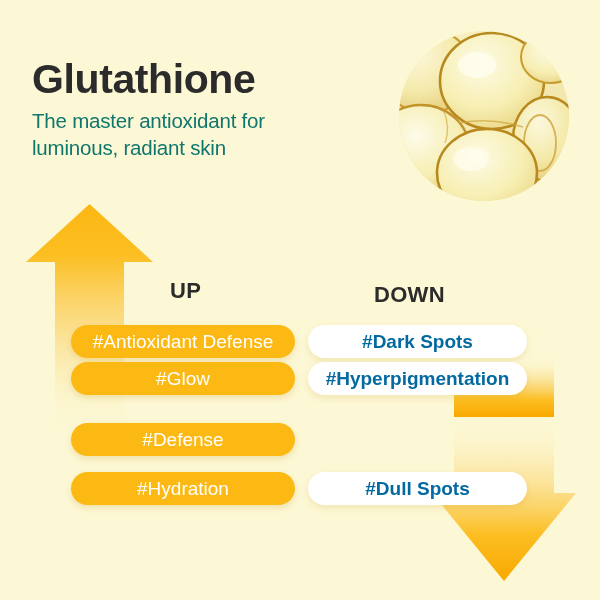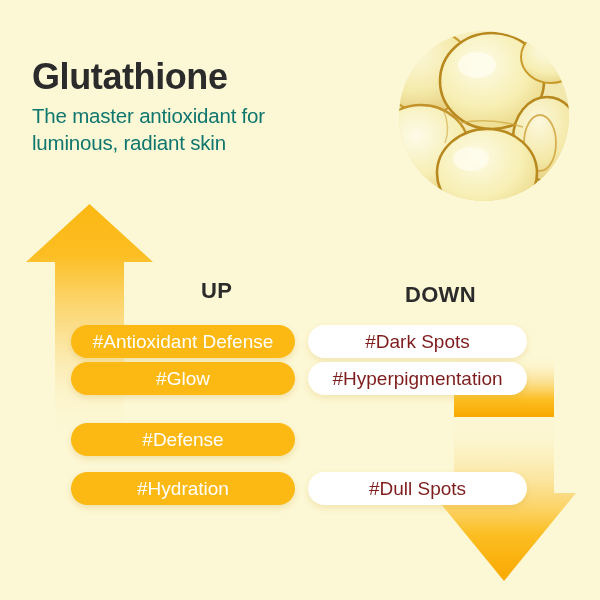--- a/index.html
+++ b/index.html
@@ -22,21 +22,21 @@
   }
 
   
   .header-block {
     position: absolute;
     left: 32px;
     top: 58px;
     width: 330px;
   }
   .title {
-    font-size: 36px;
+    font-size: 41px;
     font-weight: bold;
     color: #2b2b2b;
     letter-spacing: -0.4px;
     line-height: 1.05;
     margin: 0;
   }
   .subtitle {
     font-size: 20.5px;
     font-weight: normal;
     color: #0f766e;
@@ -76,21 +76,20 @@
     height: 232px;
   }
 
   
   .column-heading {
     position: absolute;
     font-size: 22px;
     font-weight: bold;
     color: #2b2b2b;
     letter-spacing: 0.3px;
-    margin-left: 31px;
   }
   .heading-up   { left: 170px; top: 278px; }
   .heading-down { left: 374px; top: 282px; }
 
   .pill {
     position: absolute;
     height: 33px;
     border-radius: 17px;
     display: flex;
     align-items: center;
@@ -104,22 +103,23 @@
     left: 71px;
     width: 224px;
     background: #fcb813;
     color: #ffffff;
     box-shadow: 0 3px 6px rgba(195,140,0,0.20);
   }
   .pill-down {
     left: 308px;
     width: 219px;
     background: #ffffff;
-    color: #7f1d1d;
+    color: #0369a1;
     box-shadow: 0 3px 6px rgba(195,140,0,0.16);
+    font-weight: bold;
   }
   .row-0 { top: 325px; }
   .row-1 { top: 362px; }
   .row-2 { top: 423px; }
   .row-3 { top: 472px; text-align: right; }
 </style>
 </head>
 <body>
 
 <div id="infographic">

